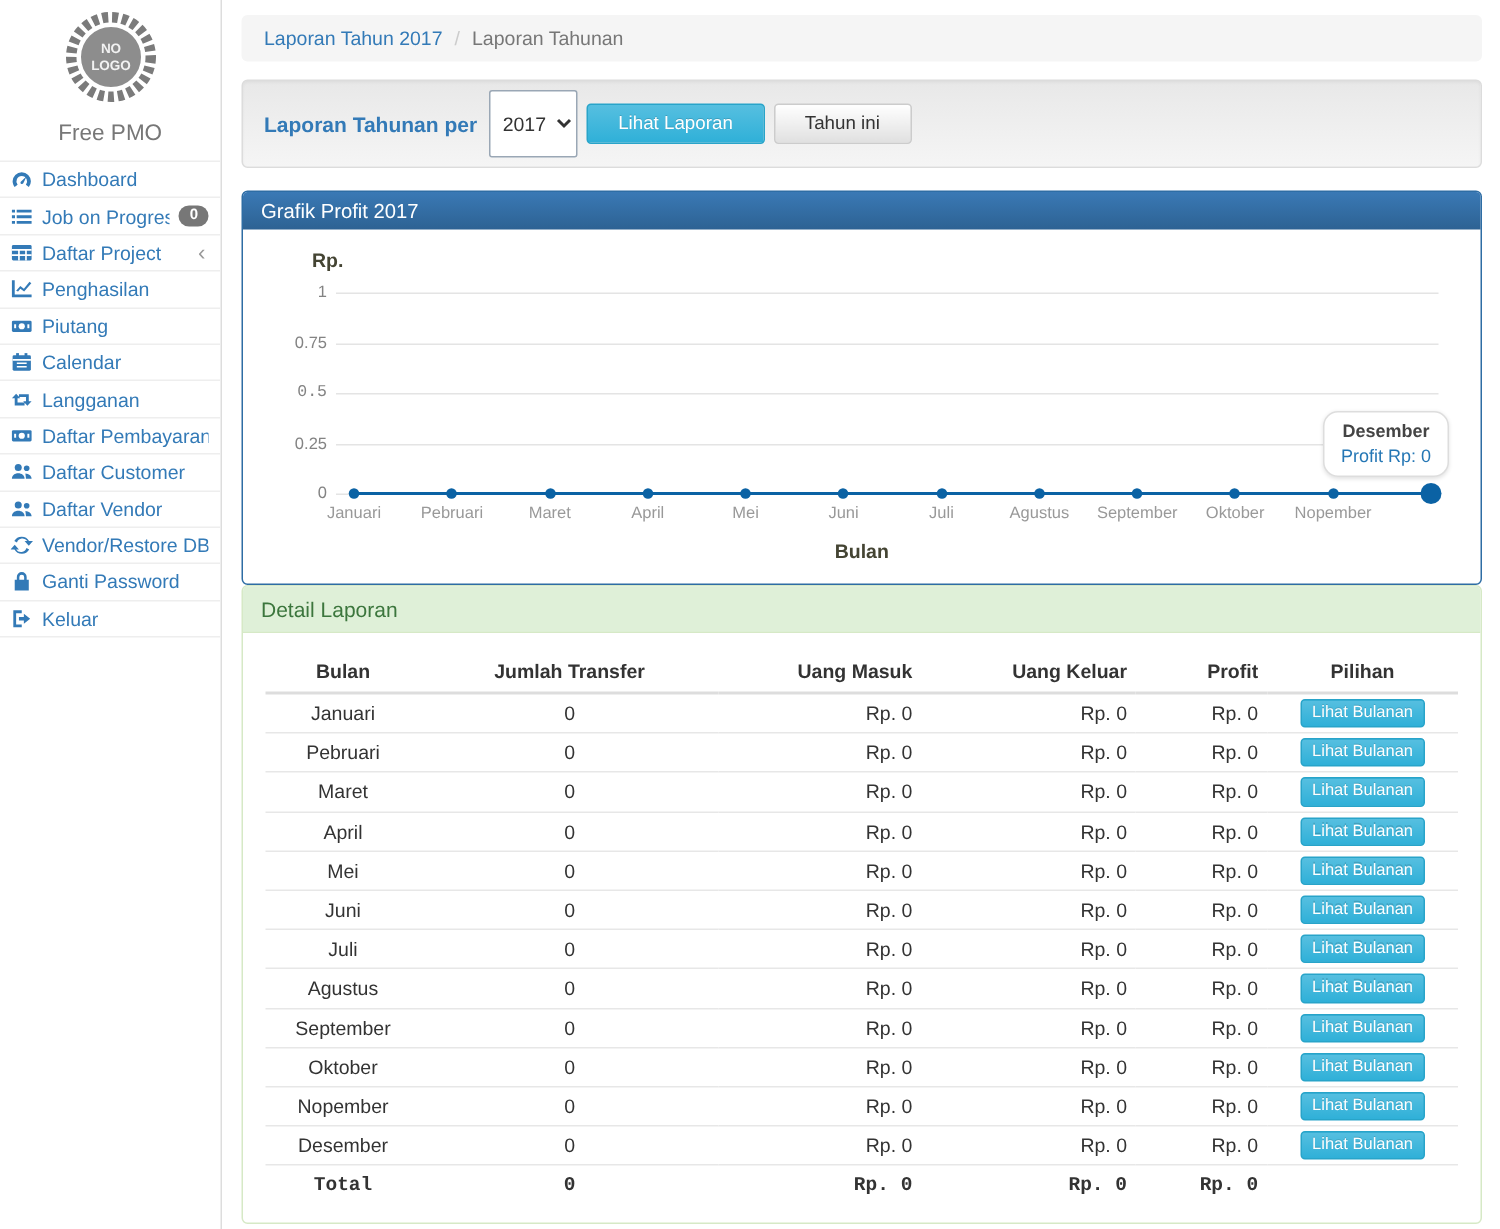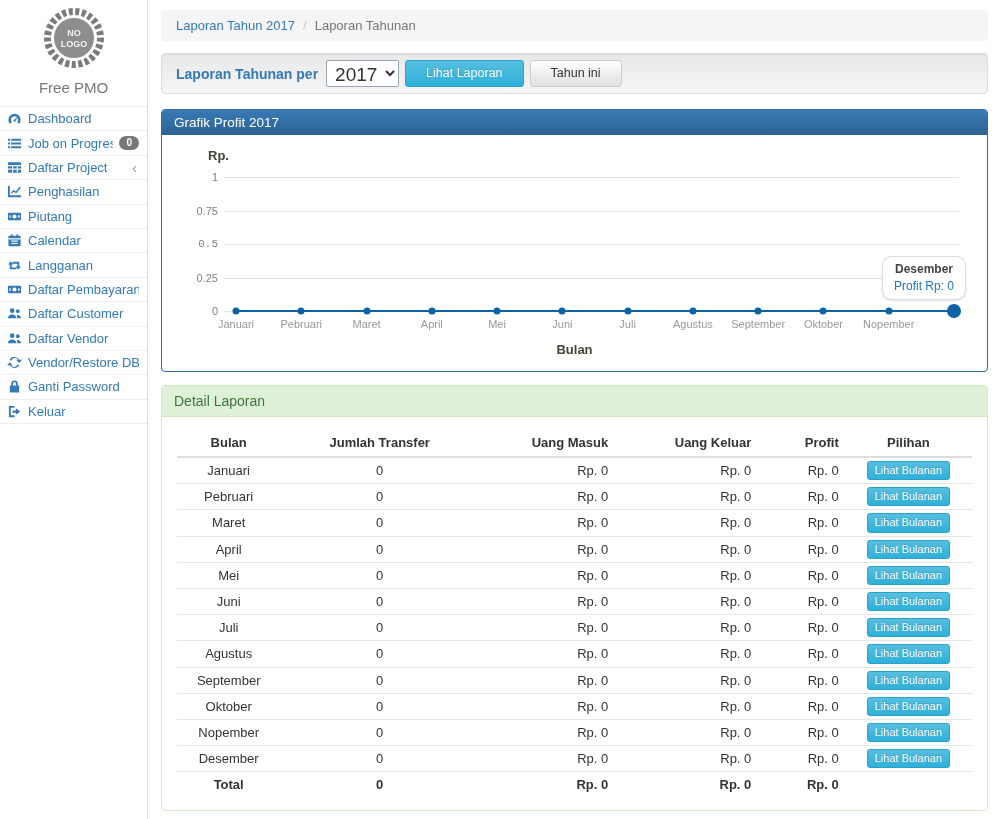--- a/index.html
+++ b/index.html
@@ -37,31 +37,31 @@
   .breadcrumb { background:#f5f5f5; border-radius:4px; padding:8px 15px; font-size:13px;
     list-style:none; display:flex; align-items:center; margin-bottom:12px; }
   .breadcrumb a { color:var(--accent,#337ab7); text-decoration:none; cursor:pointer; }
   .breadcrumb .sep { color:#ccc; padding:0 8px; }
   .breadcrumb .active { color:#777; }
 
   .well { background:linear-gradient(to bottom,#e8e8e8 0%,#f5f5f5 100%);
     border:1px solid #dcdcdc; border-radius:4px; box-shadow:inset 0 1px 2px rgba(0,0,0,.05);
     padding:6px 14px; margin-bottom:15px; display:flex; align-items:center; gap:6px; }
   .filter-label { color:var(--accent,#337ab7); font-weight:bold; font-size:14px; margin-right:2px; }
-  select.year { height:27px; min-width:54px; border:1px solid #9aa7b5; border-radius:2px;
-    background:#fff; font-size:19px; padding:2px 4px; color:#333; }
+  select.year { height:45px; min-width:54px; border:1px solid #9aa7b5; border-radius:2px;
+    background:#fff; font-size:13px; padding:2px 4px; color:#333; }
   .btn { display:inline-block; border-radius:3px; font-size:12.5px; padding:5px 20px;
     cursor:pointer; line-height:1.2; }
   .btn-info { color:#fff; background:linear-gradient(to bottom,#56bfe0 0%,#2fb0d8 100%);
     border:1px solid #28a4c9; text-shadow:0 -1px 0 rgba(0,0,0,.15); }
   .btn-default { color:#333; background:linear-gradient(to bottom,#fff 0%,#e0e0e0 100%);
     border:1px solid #ccc;text-align:right; }
 
   
-  .panel { border-radius:4px; margin-bottom:13px; background:#fff; }
+  .panel { border-radius:4px; background:#fff; }
   .panel-primary { border:1px solid #2e6da4; }
   .panel-primary > .panel-heading { background:linear-gradient(to bottom,#3a79b5 0%,#2d6293 100%);
     color:#fff; font-size:13.5px; padding:5px 12px; border-radius:3px 3px 0 0; }
   .panel-success { border:1px solid #d6e9c6; }
   .panel-success > .panel-heading { background:#dff0d8; color:var(--success-text,#3c763d);
     font-size:14px; padding:7px 12px; border-bottom:1px solid #d6e9c6; border-radius:3px 3px 0 0; }
 
   
   .chart-body { padding:13px 14px 14px; }
   .ylabel-title { font-weight:bold; font-size:13px; color:#443; margin-bottom:12px;padding-left:32px; }
@@ -83,21 +83,21 @@
     border:1px solid #ddd; border-radius:10px; padding:5px 11px 6px; text-align:center;
     box-shadow:0 1px 3px rgba(0,0,0,.12); z-index:5; }
   .tt-title { font-weight:bold; font-size:12px; color:#444; }
   .tt-value { font-size:12px; color:#2577b5; margin-top:3px; white-space:nowrap; }
 
   
   .table-body { padding:12px 15px 14px; }
   table.report { width:100%; border-collapse:collapse; font-size:13px; }
   table.report th { border-bottom:2px solid #ddd; padding:6px; font-weight:bold; }
   table.report td { border-top:1px solid #e7e7e7; padding:3px 6px; height:24px; }
-  table.report tr.total td { font-weight:bold; }
+  table.report tr.total td { font-weight:bold;font-family:Liberation Mono, monospace; }
   .ta-c { text-align:center; } .ta-r { text-align:right; }
   .btn-xs { font-size:11px; padding:2px 7px; border-radius:3px; }
 </style>
 </head>
 <body>
 
 <div class="main-row">
 
   <aside class="sidebar">
     <div class="logo-wrap">

